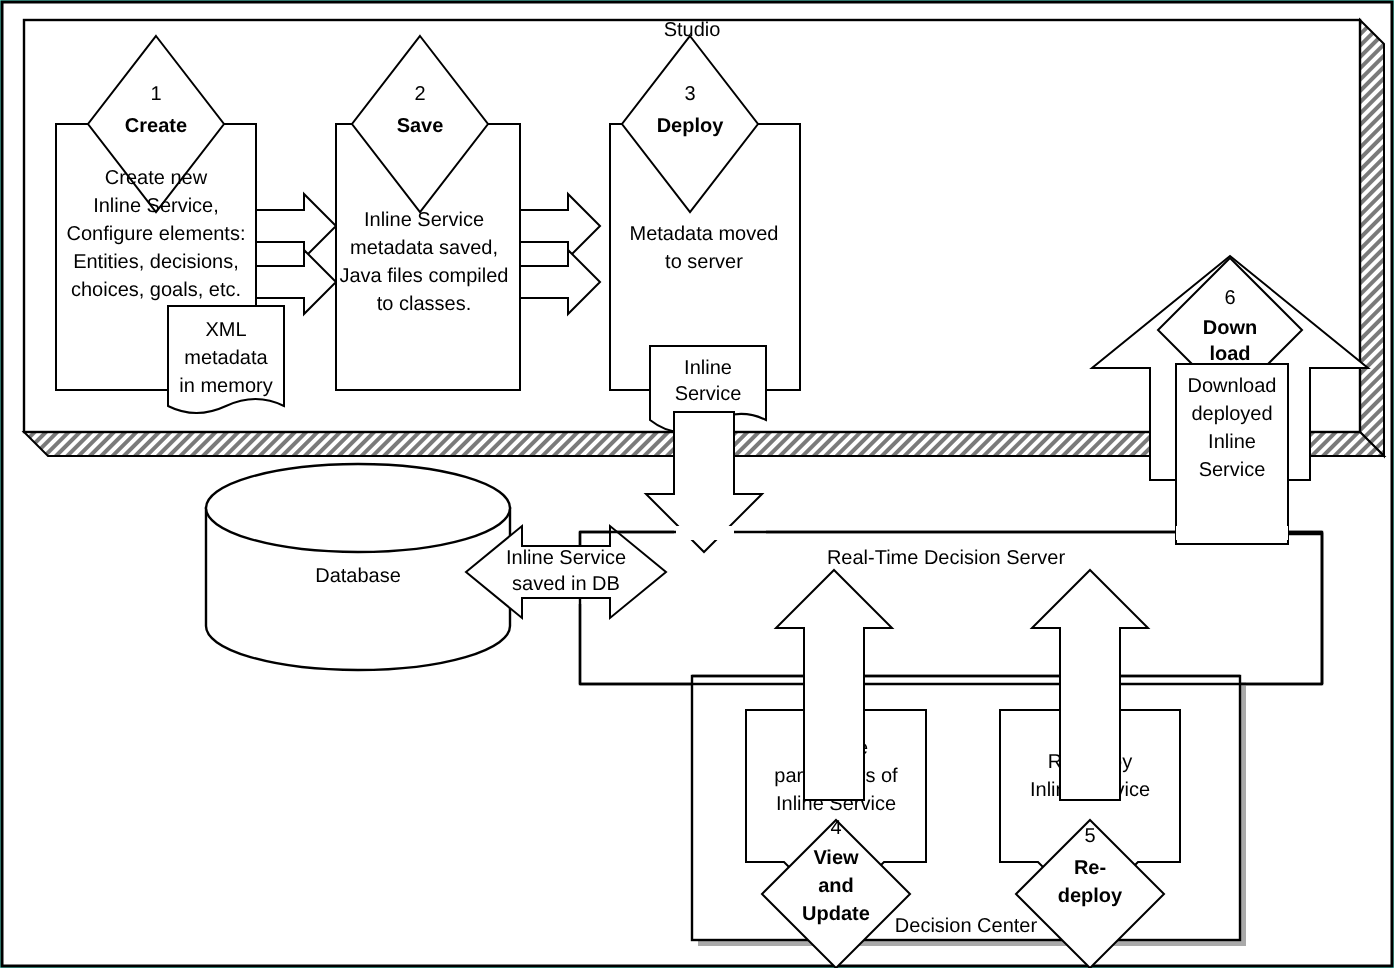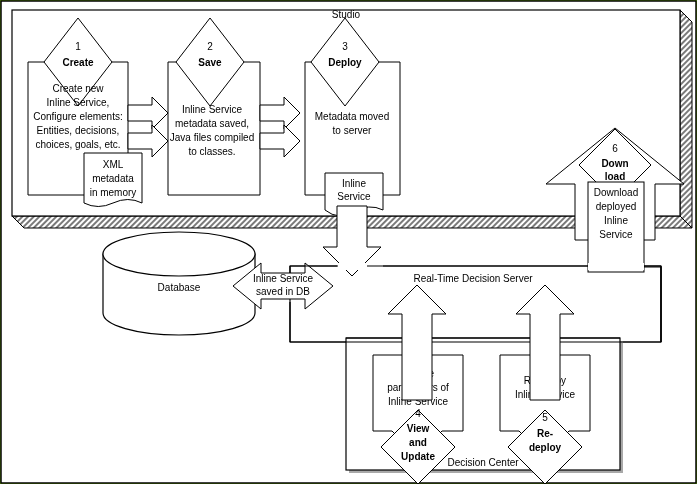--- a/index.html
+++ b/index.html
@@ -1,17 +1,17 @@
 <!DOCTYPE html>
 <html><head>
 <meta charset="utf-8">
 <style>
   html,body{margin:0;padding:0;background:#ffffff;}
   body{font-family:"Liberation Sans",sans-serif;}
-  #canvas{position:relative;width:697px;height:484px;overflow:hidden;background:#84cc16;}
+  #canvas{position:relative;width:697px;height:484px;overflow:hidden;background:#5eead4;}
   svg{display:block;}
   text{font-family:"Liberation Sans",sans-serif;fill:#000;}
   .t{font-size:10px;}
   .tb{font-size:10px;font-weight:bold;}
   .tnum{font-size:10px;}
 </style>
 </head>
 <body>
 
 <div id="canvas">

